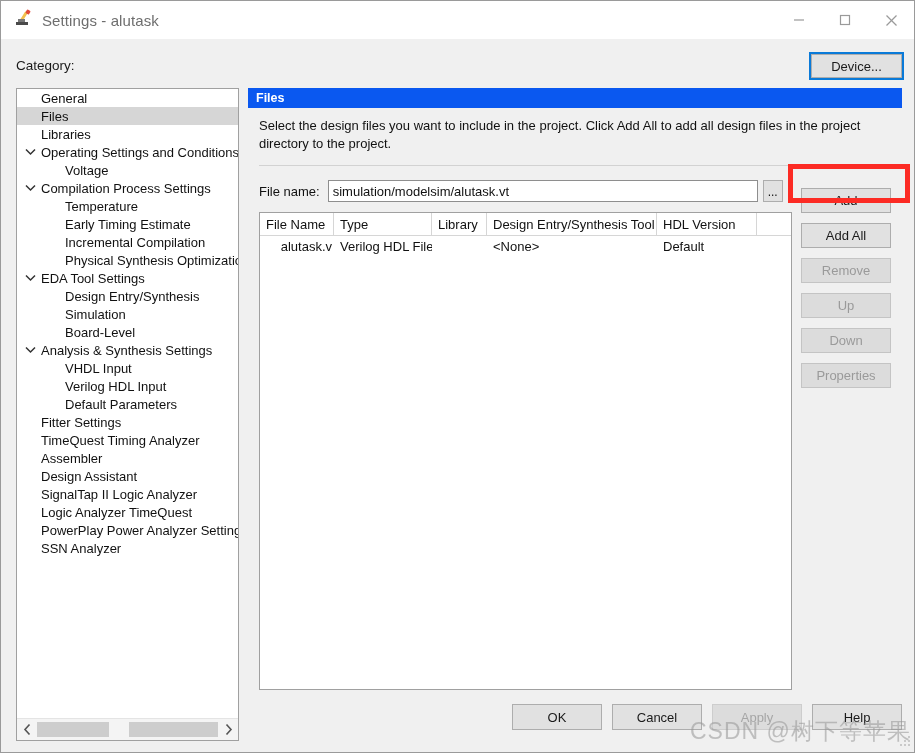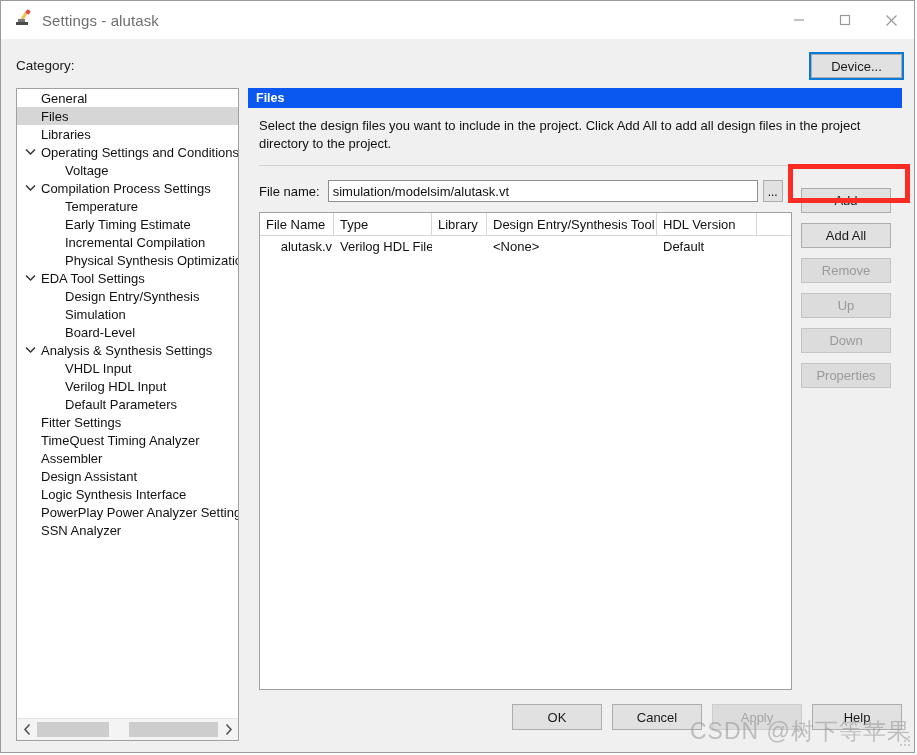--- a/index.html
+++ b/index.html
@@ -360,21 +360,25 @@
         <div class="tree-row indent0">
           <span class="tw"></span>
           <span class="tree-label-l0">Assembler</span>
         </div>
         <div class="tree-row indent0">
           <span class="tw"></span>
           <span class="tree-label-l0">Design Assistant</span>
         </div>
         <div class="tree-row indent0">
           <span class="tw"></span>
-          <span class="tree-label-l0">Logic Synthesis Interface</span>
+          <span class="tree-label-l0">SignalTap II Logic Analyzer</span>
+        </div>
+        <div class="tree-row indent0">
+          <span class="tw"></span>
+          <span class="tree-label-l0">Logic Analyzer TimeQuest</span>
         </div>
         <div class="tree-row indent0">
           <span class="tw"></span>
           <span class="tree-label-l0">PowerPlay Power Analyzer Settings</span>
         </div>
         <div class="tree-row indent0">
           <span class="tw"></span>
           <span class="tree-label-l0">SSN Analyzer</span>
         </div>
       </div>

